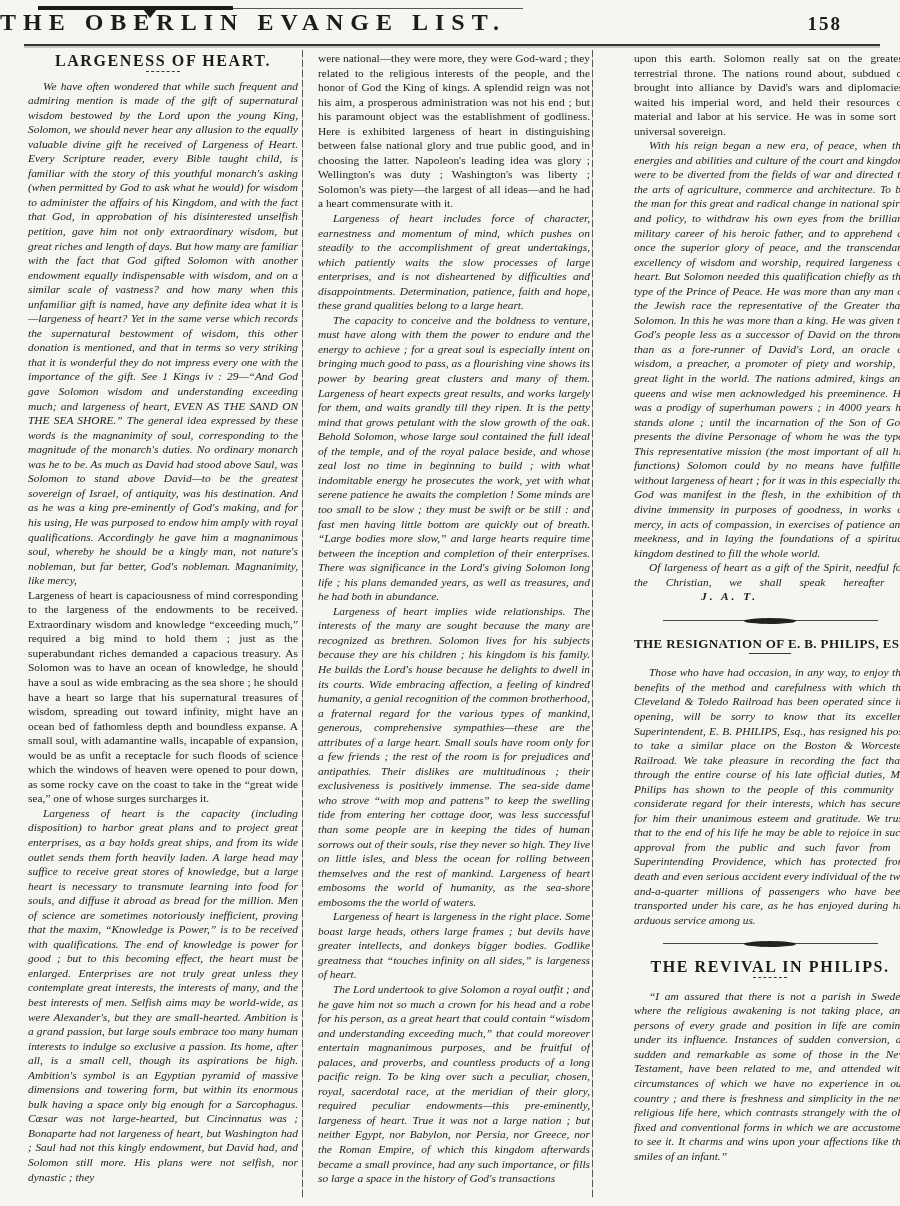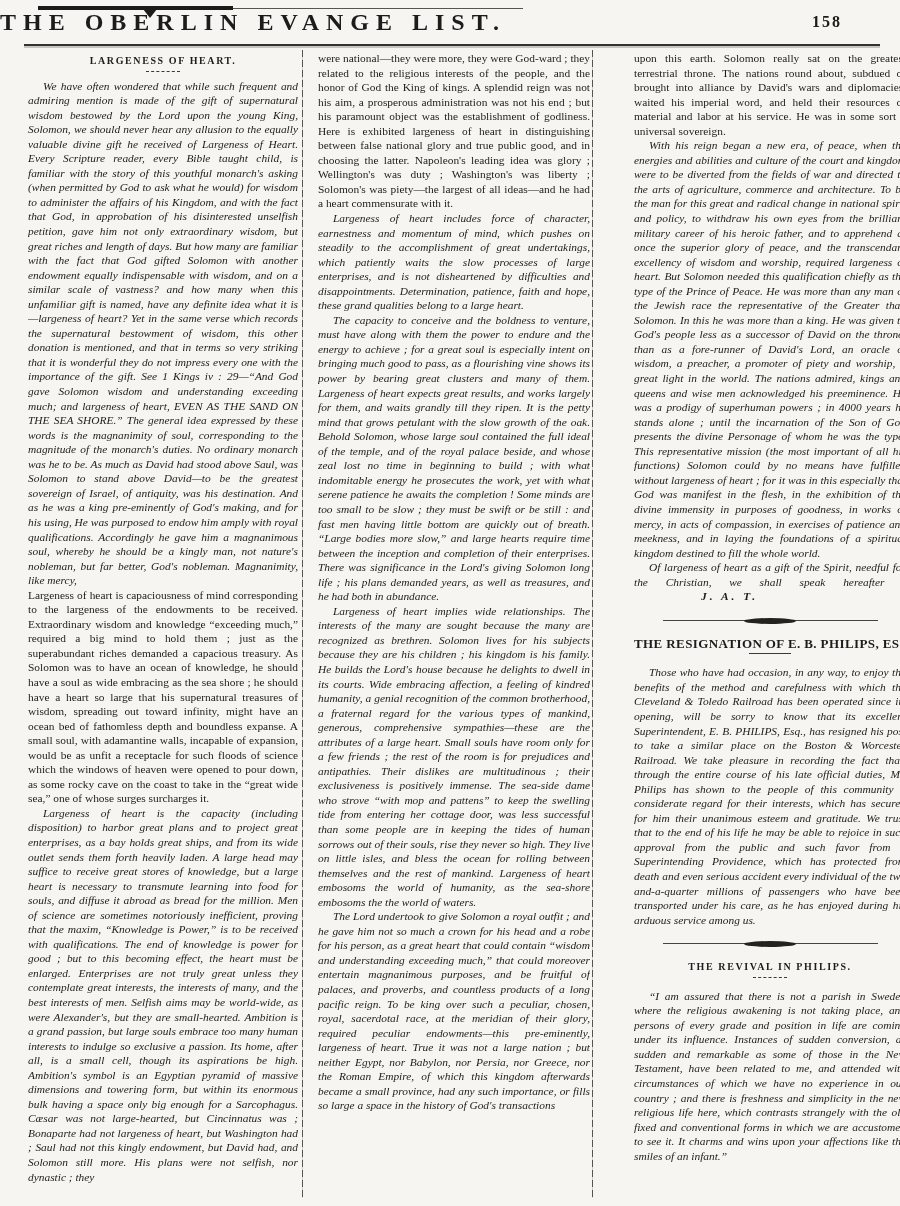--- a/index.html
+++ b/index.html
@@ -13,38 +13,38 @@
   .top-rule .thin  { position:absolute; top:2px; left:0; width:100%; height:1px; background:#3a3935; opacity:.85; }
   .top-rule .thick { position:absolute; top:0;  left:0; width:195px; height:4px; background:#1c1b19; }
   .top-rule .tri   { position:absolute; top:3px; left:105px; width:0; height:0;
                      border-left:7px solid transparent; border-right:7px solid transparent;
                      border-top:9px solid #1c1b19; }
   .masthead-title {
     position:absolute; top:9px; left:0; width:856px; text-align:left;
     font-size:24px; font-weight:bold; letter-spacing:7px; white-space:nowrap;
   }
   .masthead-page-number {
-    position:absolute; top:13px; right:58px; font-size:16px; font-weight:bold; letter-spacing:2px;
+    position:absolute; top:13px; right:58px; font-size:19px; font-weight:bold; letter-spacing:2px;
   }
   .header-rule { position:absolute; top:44px; left:24px; right:20px; height:2px;
                  background:#34332f; box-shadow:0 2px 0 rgba(60,58,52,.25); }
   .col-divider { position:absolute; top:50px; bottom:8px; width:1px;
                  background:repeating-linear-gradient(to bottom,#55534e 0 7px,rgba(85,83,78,.25) 7px 10px); }
   .divider-1 { left:302px; } .divider-2 { left:592px; }
 
   .col { position:absolute; top:51px; height:1150px; overflow:hidden;
          text-align:justify; font-size:11.4px; line-height:14.55px; }
   .col-1 { left:28px;  width:270px; }
   .col-2 { left:318px; width:272px; }
   .col-3 { left:634px; width:272px; }
 
   .col p { margin:0; }
   .col p.indent { text-indent:15px;font-style:italic; }
 
-  .article-title { text-align:center; font-weight:bold; font-size:10px;
+  .article-title { text-align:center; font-weight:bold; font-size:16px;
                    letter-spacing:1.6px; margin:3px 0 1px; white-space:nowrap; }
   .article-title.long { font-size:13px; letter-spacing:.4px; }
   .title-rule  { width:42px; height:0; border-top:1px solid #3a3935; margin:2px auto 7px; }
   .title-rule.dashed { border-top:1px dashed #3a3935; width:34px; }
 
   .verse { text-align:center; margin:0; }
   .verse .v1 { display:block; padding-left:84px; }
   .verse .v2 { display:block; }
 
   .sig { display:inline-block; margin-left:52px; letter-spacing:3px; font-weight:bold; }
@@ -79,20 +79,21 @@
     <p class="indent">We have often wondered that while such frequent and admiring mention is made of the gift of supernatural wisdom bestowed by the Lord upon the young King, Solomon, we should never hear any allusion to the equally valuable divine gift he received of Largeness of Heart. Every Scripture reader, every Bible taught child, is familiar with the story of this youthful monarch's asking (when permitted by God to ask what he would) for wisdom to administer the affairs of his Kingdom, and with the fact that God, in approbation of his disinterested unselfish petition, gave him not only extraordinary wisdom, but great riches and length of days. But how many are familiar with the fact that God gifted Solomon with another endowment equally indispensable with wisdom, and on a similar scale of vastness? and how many when this unfamiliar gift is named, have any definite idea what it is—largeness of heart?  Yet in the same verse which records the supernatural bestowment of wisdom, this other donation is mentioned, and that in terms so very striking that it is wonderful they do not impress every one with the importance of the gift.  See 1 Kings iv : 29—“And God gave Solomon wisdom and understanding exceeding much; and largeness of heart, EVEN AS THE SAND ON THE SEA SHORE.”  The general idea expressed by these words is the magnanimity of soul, corresponding to the magnitude of the monarch's duties.  No ordinary monarch was he to be.  As much as David had stood above Saul, was Solomon to stand above David—to be the greatest sovereign of Israel, of antiquity, was his destination.  And as he was a king pre-eminently of God's making, and for his using, He was purposed to endow him amply with royal qualifications.  Accordingly he gave him a magnanimous soul, whereby he should be a kingly man, not nature's nobleman, but far better, God's nobleman.  Magnanimity, like mercy,</p>
     <p>Largeness of heart is capaciousness of mind corresponding to the largeness of the endowments to be received.  Extraordinary wisdom and knowledge “exceeding much,” required a big mind to hold them ; just as the superabundant riches demanded a capacious treasury.  As Solomon was to have an ocean of knowledge, he should have a soul as wide embracing as the sea shore ; he should have a heart so large that his supernatural treasures of wisdom, spreading out toward infinity, might have an ocean bed of fathomless depth and boundless expanse. A small soul, with adamantine walls, incapable of expansion, would be as unfit a receptacle for such floods of science which the windows of heaven were opened to pour down, as some rocky cave on the coast to take in the “great wide sea,” one of whose surges surcharges it.</p>
     <p class="indent">Largeness of heart is the capacity (including disposition) to harbor great plans and to project great enterprises, as a bay holds great ships, and from its wide outlet sends them forth heavily laden.  A large head may suffice to receive great stores of knowledge, but a large heart is necessary to transmute learning into food for souls, and diffuse it abroad as bread for the million.  Men of science are sometimes notoriously inefficient, proving that the maxim, “Knowledge is Power,” is to be received with qualifications.  The end of knowledge is power for good ; but to this becoming effect, the heart must be enlarged. Enterprises are not truly great unless they contemplate great interests, the interests of many, and the best interests of men. Selfish aims may be world-wide, as were Alexander's, but they are small-hearted.  Ambition is a grand passion, but large souls embrace too many human interests to indulge so exclusive a passion.  Its home, after all, is a small cell, though its aspirations be high.  Ambition's symbol is an Egyptian pyramid of massive dimensions and towering form, but within its enormous bulk having a space only big enough for a Sarcophagus.  Cæsar was not large-hearted, but Cincinnatus was ; Bonaparte had not largeness of heart, but Washington had ; Saul had not this kingly endowment, but David had, and Solomon still more.  His plans were not selfish, nor dynastic ; they</p>
   </div>
 
   <div class="col col-2">
     <p>were national—they were more, they were God-ward ; they related to the religious interests of the people, and the honor of God the King of kings.  A splendid reign was not his aim, a prosperous administration was not his end ; but his paramount object was the establishment of godliness.  Here is exhibited largeness of heart in distinguishing between false national glory and true public good, and in choosing the latter.  Napoleon's leading idea was glory ; Wellington's was duty ; Washington's was liberty ; Solomon's was piety—the largest of all ideas—and he had a heart commensurate with it.</p>
     <p class="indent">Largeness of heart includes force of character, earnestness and momentum of mind, which pushes on steadily to the accomplishment of great undertakings, which patiently waits the slow processes of large enterprises, and is not disheartened by difficulties and disappointments.  Determination, patience, faith and hope, these grand qualities belong to a large heart.</p>
     <p class="indent">The capacity to conceive and the boldness to venture, must have along with them the power to endure and the energy to achieve ; for a great soul is especially intent on bringing much good to pass, as a flourishing vine shows its power by bearing great clusters and many of them. Largeness of heart expects great results, and works largely for them, and waits grandly till they ripen.  It is the petty mind that grows petulant with the slow growth of the oak.  Behold Solomon, whose large soul contained the full ideal of the temple, and of the royal palace beside, and whose zeal lost no time in beginning to build ; with what indomitable energy he prosecutes the work, yet with what serene patience he awaits the completion ! Some minds are too small to be slow ;  they must be swift or be still : and fast men having little bottom are quickly out of breath.  “Large bodies more slow,” and large hearts require time between the inception and completion of their enterprises.  There was significance in the Lord's giving Solomon long life ; his plans demanded years, as well as treasures, and he had both in abundance.</p>
     <p class="indent">Largeness of heart implies wide relationships.  The interests of the many are sought because the many are recognized as brethren.  Solomon lives for his subjects because they are his children ; his kingdom is his family. He builds the Lord's house because he delights to dwell in its courts.  Wide embracing affection, a feeling of kindred humanity, a genial recognition of the common brotherhood, a fraternal regard for the various types of mankind, generous, comprehensive sympathies—these are the attributes of a large heart.  Small souls have room only for a few friends ; the rest of the room is for prejudices and antipathies.  Their dislikes are multitudinous ; their exclusiveness is positively immense.  The sea-side dame who strove “with mop and pattens” to keep the swelling tide from entering her cottage door, was less successful than some people are in keeping the tides of human sorrows out of their souls, rise they never so high. They live on little isles, and bless the ocean for rolling between themselves and the rest of mankind.  Largeness of heart embosoms the world of humanity, as the sea-shore embosoms the the world of waters.</p>
+    <p class="indent">Largeness of heart is largeness in the right place. Some boast large heads, others large frames ; but devils have greater intellects, and donkeys bigger bodies. Godlike greatness that “touches infinity on all sides,” is largeness of heart.</p>
     <p class="indent">The Lord undertook to give Solomon a royal outfit ; and he gave him not so much a crown for his head and a robe for his person, as a great heart that could contain “wisdom and understanding exceeding much,” that could moreover entertain magnanimous purposes, and be fruitful of palaces, and proverbs, and countless products of a long pacific reign.  To be king over such a peculiar, chosen, royal, sacerdotal race, at the meridian of their glory, required peculiar endowments—this pre-eminently, largeness of heart.  True it was not a large nation ; but neither Egypt, nor Babylon, nor Persia, nor Greece, nor the Roman Empire, of which this kingdom afterwards became a small province, had any such importance, or fills so large a space in the history of God's transactions</p>
   </div>
 
   <div class="col col-3">
     <p>upon this earth.  Solomon really sat on the greatest terrestrial throne.  The nations round about, subdued or brought into alliance by David's wars and diplomacies, waited his imperial word, and held their resources of material and labor at his service.  He was in some sort a universal sovereign.</p>
     <p class="indent">With his reign began a new era, of peace, when the energies and abilities and culture of the court and kingdom were to be diverted from the fields of war and directed to the arts of agriculture, commerce and architecture.  To be the man for this great and radical change in national spirit and policy, to withdraw his own eyes from the brilliant military career of his heroic father, and to apprehend at once the superior glory of peace, and the transcendant excellency of wisdom and worship, required largeness of heart.  But Solomon needed this qualification chiefly as the type of the Prince of Peace.  He was more than any man of the Jewish race the representative of the Greater than Solomon.  In this he was more than a king.  He was given to God's people less as a successor of David on the throne, than as a fore-runner of David's Lord, an oracle of wisdom, a preacher, a promoter of piety and worship, a great light in the world.  The nations admired, kings and queens and wise men acknowledged his preeminence.  He was a prodigy of superhuman powers ; in 4000 years he stands alone ; until the incarnation of the Son of God presents the divine Personage of whom he was the type.  This representative mission (the most important of all his functions) Solomon could by no means have fulfilled without largeness of heart ; for it was in this especially that God was manifest in the flesh, in the exhibition of the divine immensity in purposes of goodness, in works of mercy, in acts of compassion, in exercises of patience and meekness, and in laying the foundations of a spiritual kingdom destined to fill the whole world.</p>
     <p class="indent"><span>Of largeness of heart as a gift of the Spirit, needful for the Christian, we shall speak hereafter !</span><span class="sig">J.  A.  T.</span></p>
 
     <div class="diamond-rule">
       <div class="line"></div>

